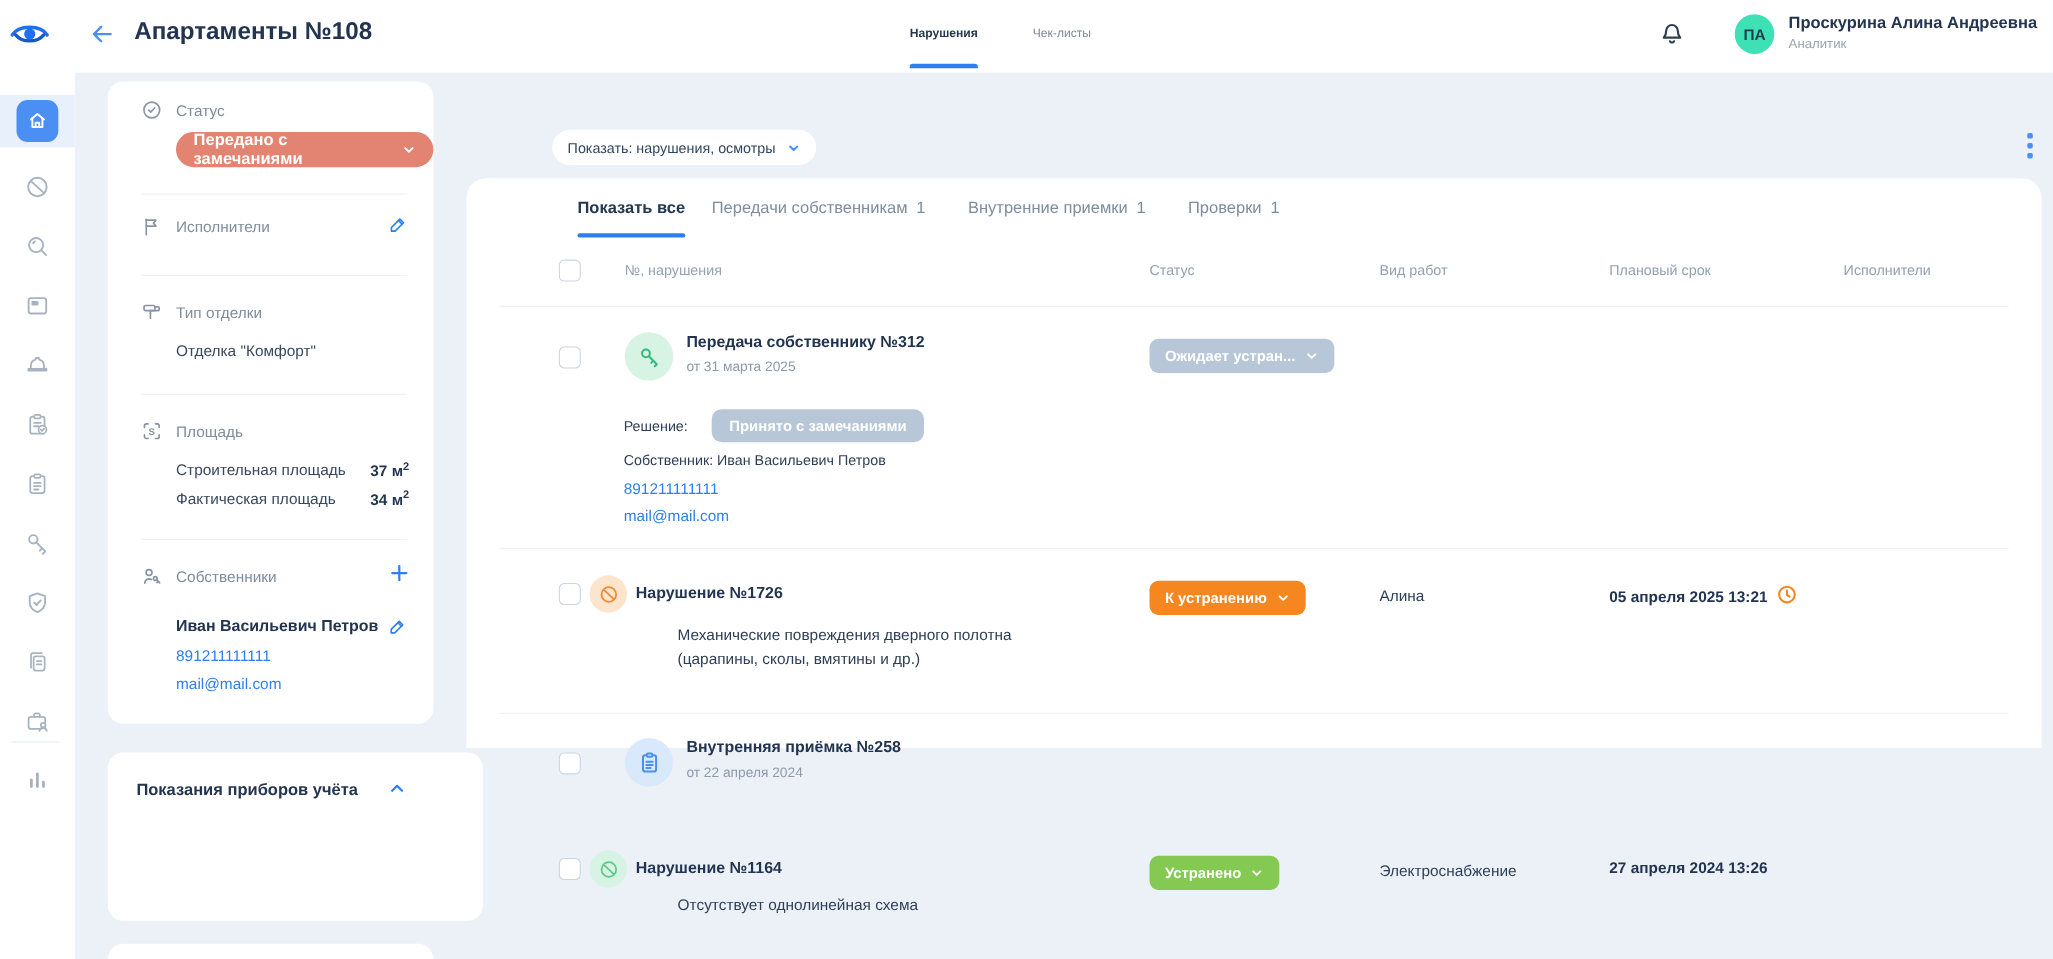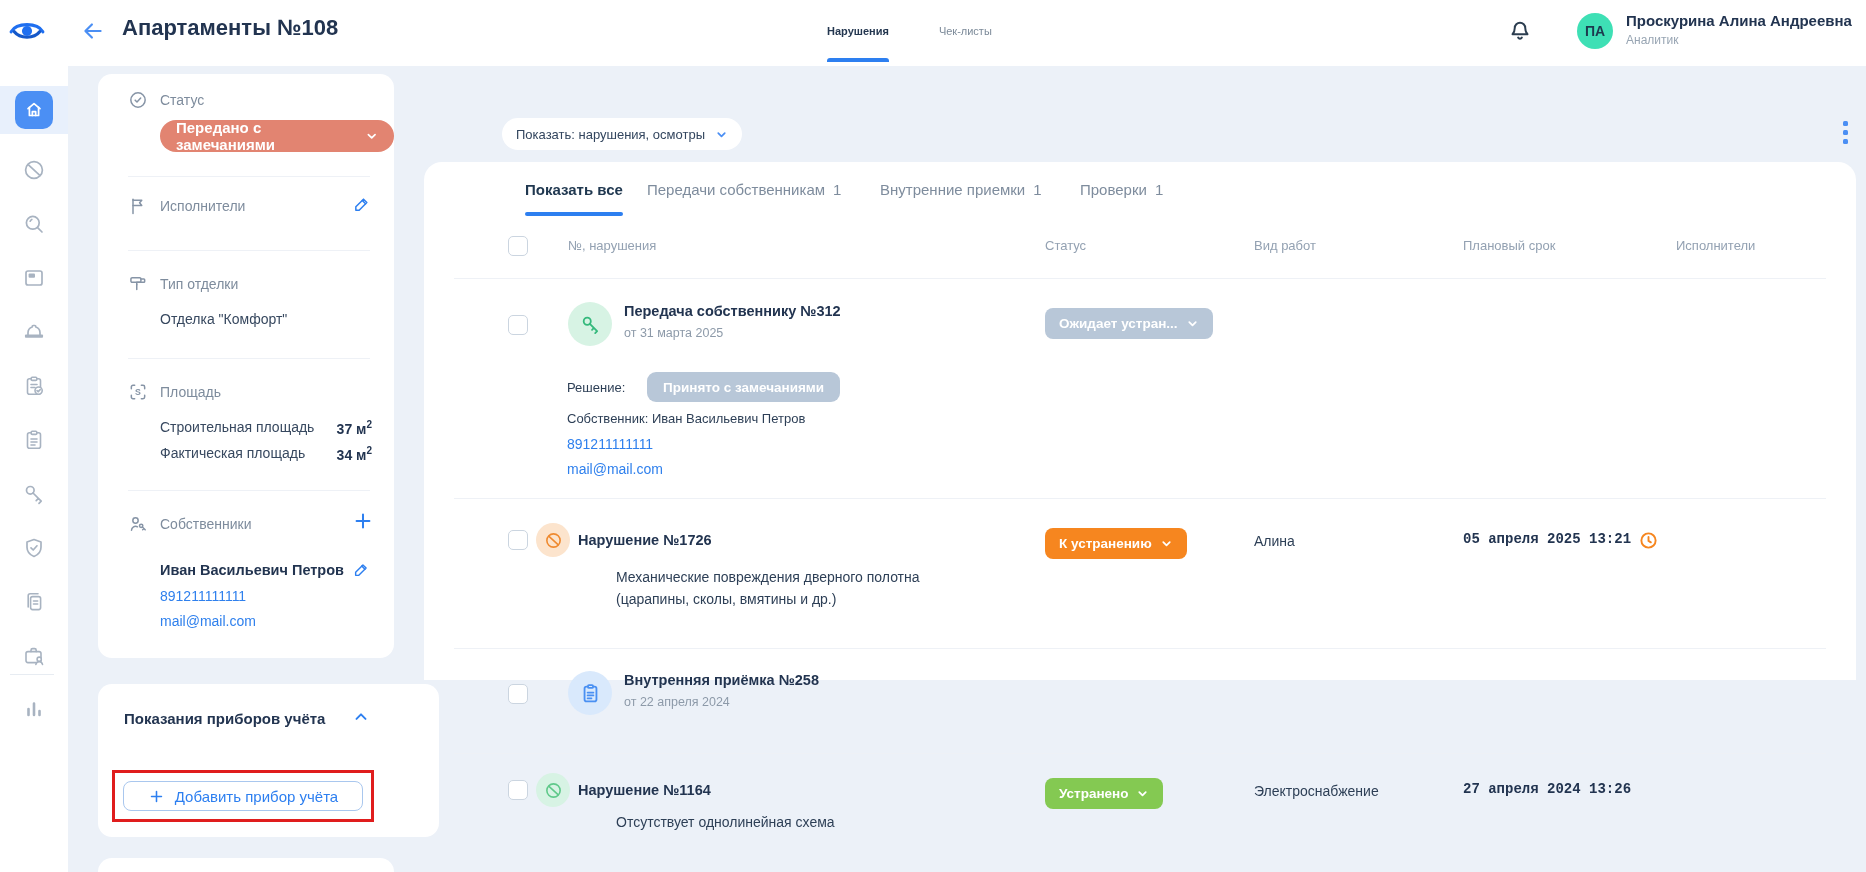--- a/index.html
+++ b/index.html
@@ -58,21 +58,21 @@
   .checkbox { position:absolute; width:20px; height:20px; background:#fff; border:1.6px solid #cbd5e0; border-radius:5px; cursor:pointer; }
   .row-div { position:absolute; left:30px; right:30px; height:1px; background:#eef1f6; }
   .icon-circle { position:absolute; border-radius:50%; display:flex; align-items:center; justify-content:center; }
   .row-title { position:absolute; font-size:14.5px; font-weight:700; color:#223450; }
   .row-date { position:absolute; font-size:12.5px; color:#8d9aa9; }
   .st-badge { position:absolute; left:621px; height:31px; padding:0 14px; border-radius:8px; color:#fff; font-size:13.5px; font-weight:700; display:inline-flex; align-items:center; gap:8px; cursor:pointer; }
   .st-slate { background:#b8c7d8; }
   .st-orange { background:#f6861f;text-align:center; }
   .st-green { background:#84c952; }
   .cell-text { position:absolute; font-size:14px; color:#2d3f56; }
-  .due { position:absolute; left:1039px; font-size:14px; font-weight:700; color:#223450; display:flex; align-items:flex-start; gap:8px;font-family:Liberation Mono, monospace; }
+  .due { position:absolute; left:1039px; font-size:14px; font-weight:700; color:#223450; display:flex; align-items:flex-end; gap:8px; }
   .desc { position:absolute; left:192px; max-width:330px; font-size:14px; color:#2d3f56; line-height:22px; }
   .sub-label { position:absolute; left:143px; font-size:13px; color:#2d3f56; }
   .dec-badge { position:absolute; left:223px; height:30px; padding:0 16px; background:#b8c7d8; border-radius:9px; color:#fff; font-size:13.5px; font-weight:700; display:inline-flex; align-items:center; }
 </style>
 </head>
 <body>
 
 <div class="header">
   <span class="logo">
     <svg width="38" height="38" viewBox="0 0 24 24" fill="none" stroke="#1f6ff0" stroke-width="2" stroke-linecap="round">
@@ -275,28 +275,20 @@
   <a class="link abs" style="left:62px; top:539px">mail@mail.com</a>
 </div>
 
 <div class="card" style="left:98px; top:684px; width:341px; height:153px;">
   <div class="meters-title">Показания приборов учёта</div>
   <span class="abs" style="left:254px; top:24px; color:#2d7ff0; cursor:pointer">
     <svg width="18" height="18" viewBox="0 0 24 24" fill="none" stroke="currentColor" stroke-width="2.6" stroke-linecap="round" stroke-linejoin="round">
         <path d="M6 14.5l6-6 6 6"></path>
       </svg>
   </span>
-  <div class="red-box">
-    <div class="add-meter-btn">
-      <svg width="17" height="17" viewBox="0 0 24 24" fill="none" stroke="#2d7ff0" stroke-width="2.2" stroke-linecap="round">
-          <path d="M12 5v14M5 12h14"></path>
-        </svg>
-      <span>Добавить прибор учёта</span>
-    </div>
-  </div>
 </div>
 
 <div class="card" style="left:98px; top:858px; width:296px; height:60px;"></div>
 
 <div class="filter-pill">
   <span>Показать: нарушения, осмотры</span>
   <svg width="13" height="13" viewBox="0 0 24 24" fill="none" stroke="#4b8ff4" stroke-width="3.2" stroke-linecap="round" stroke-linejoin="round">
       <path d="M6 9.5l6 6 6-6"></path>
     </svg>
 </div>

